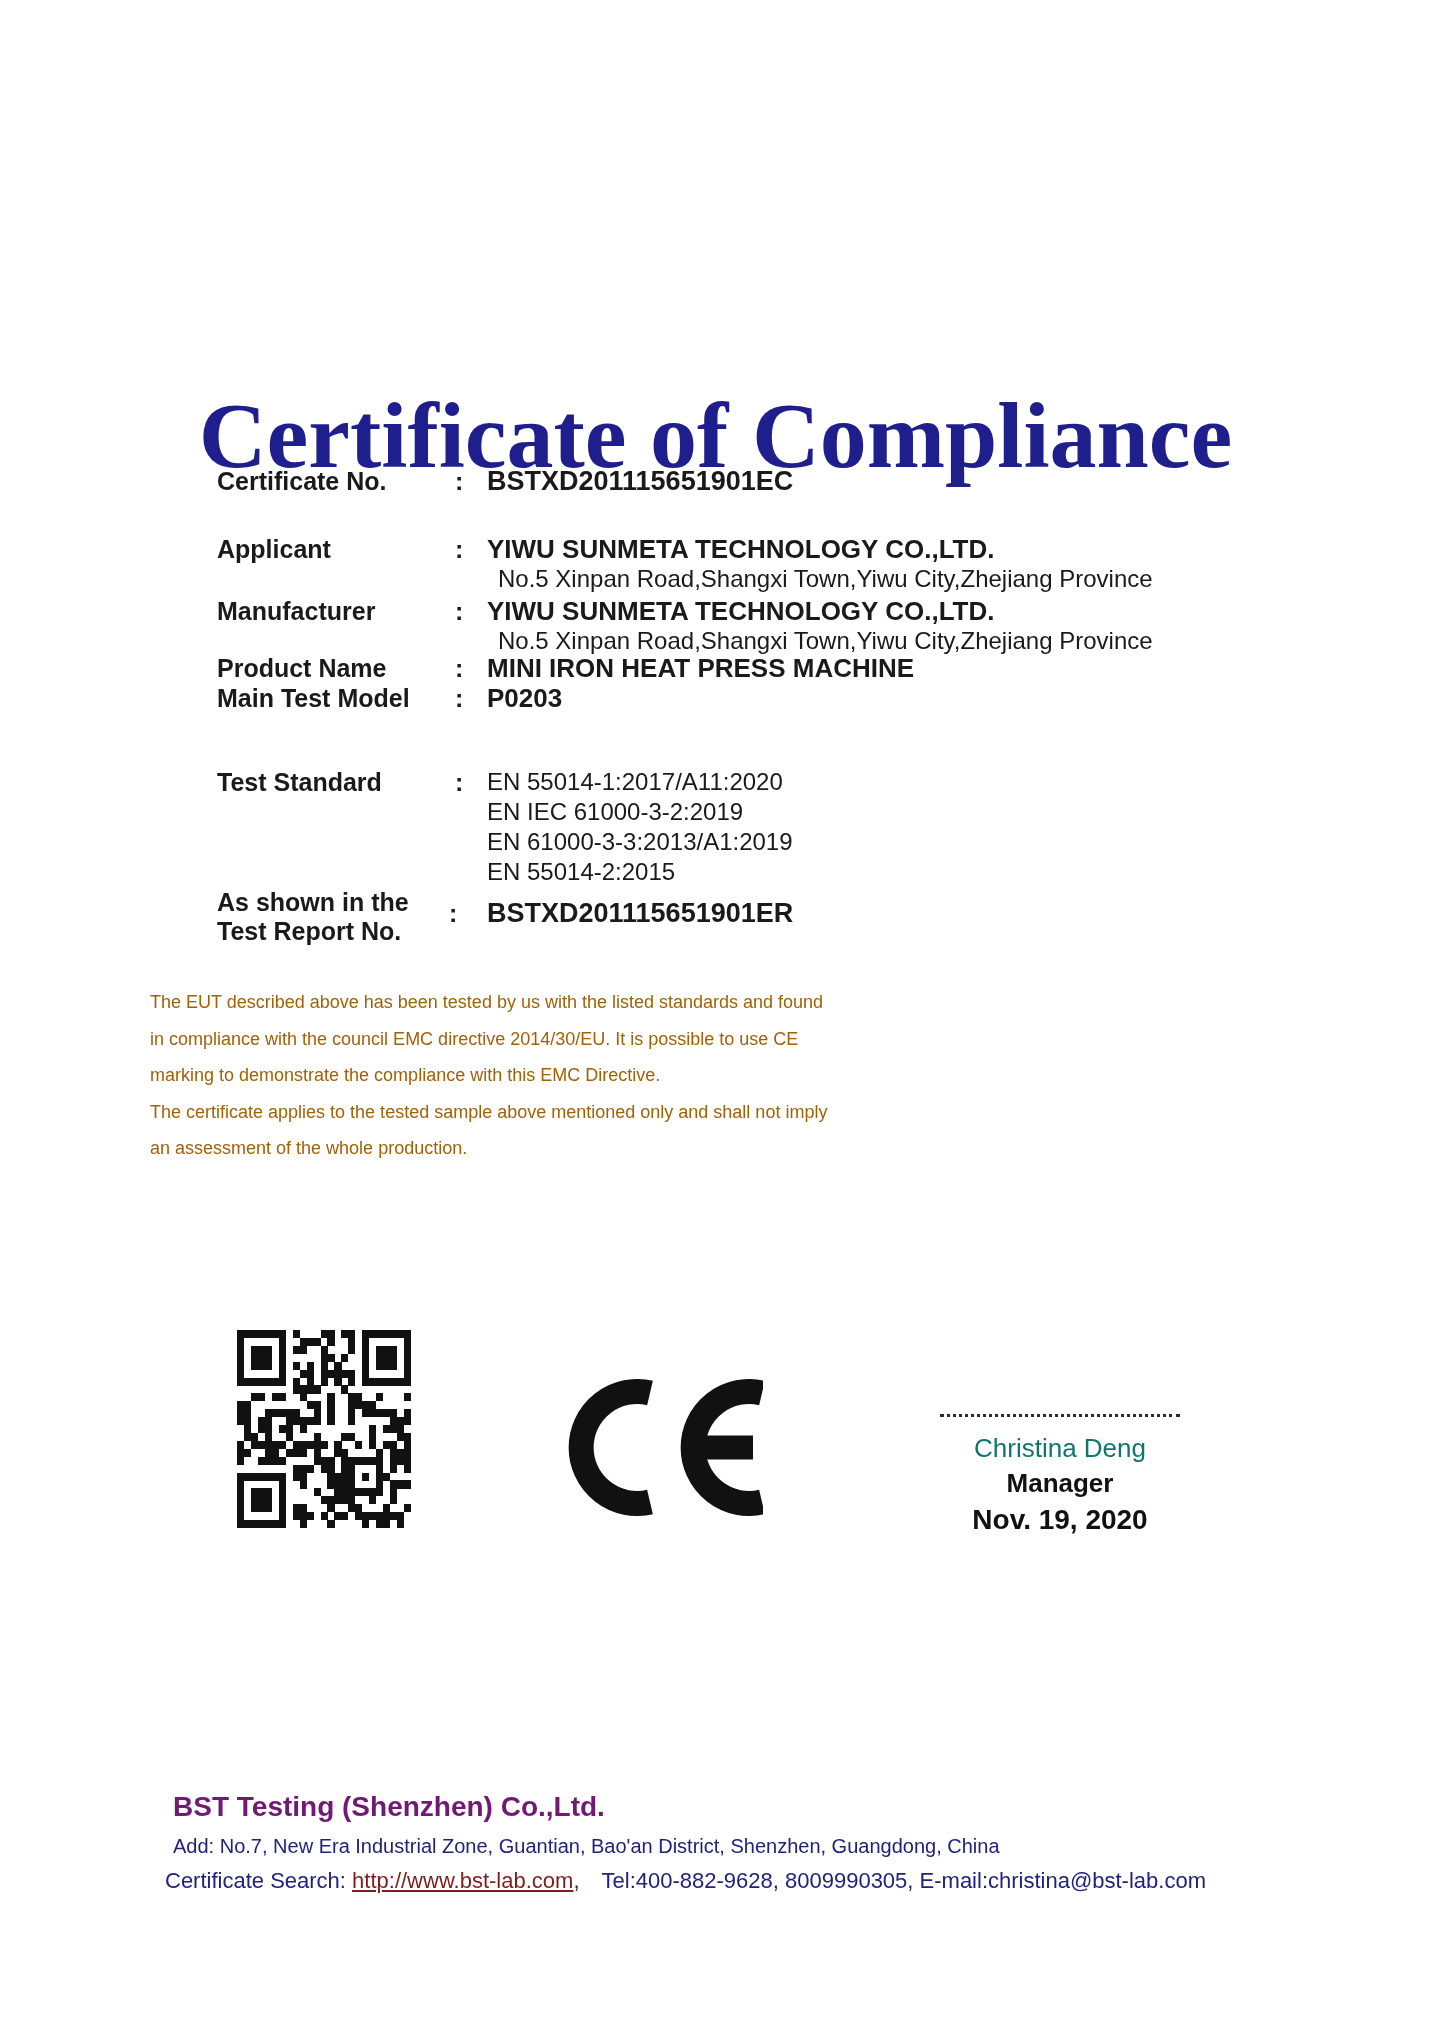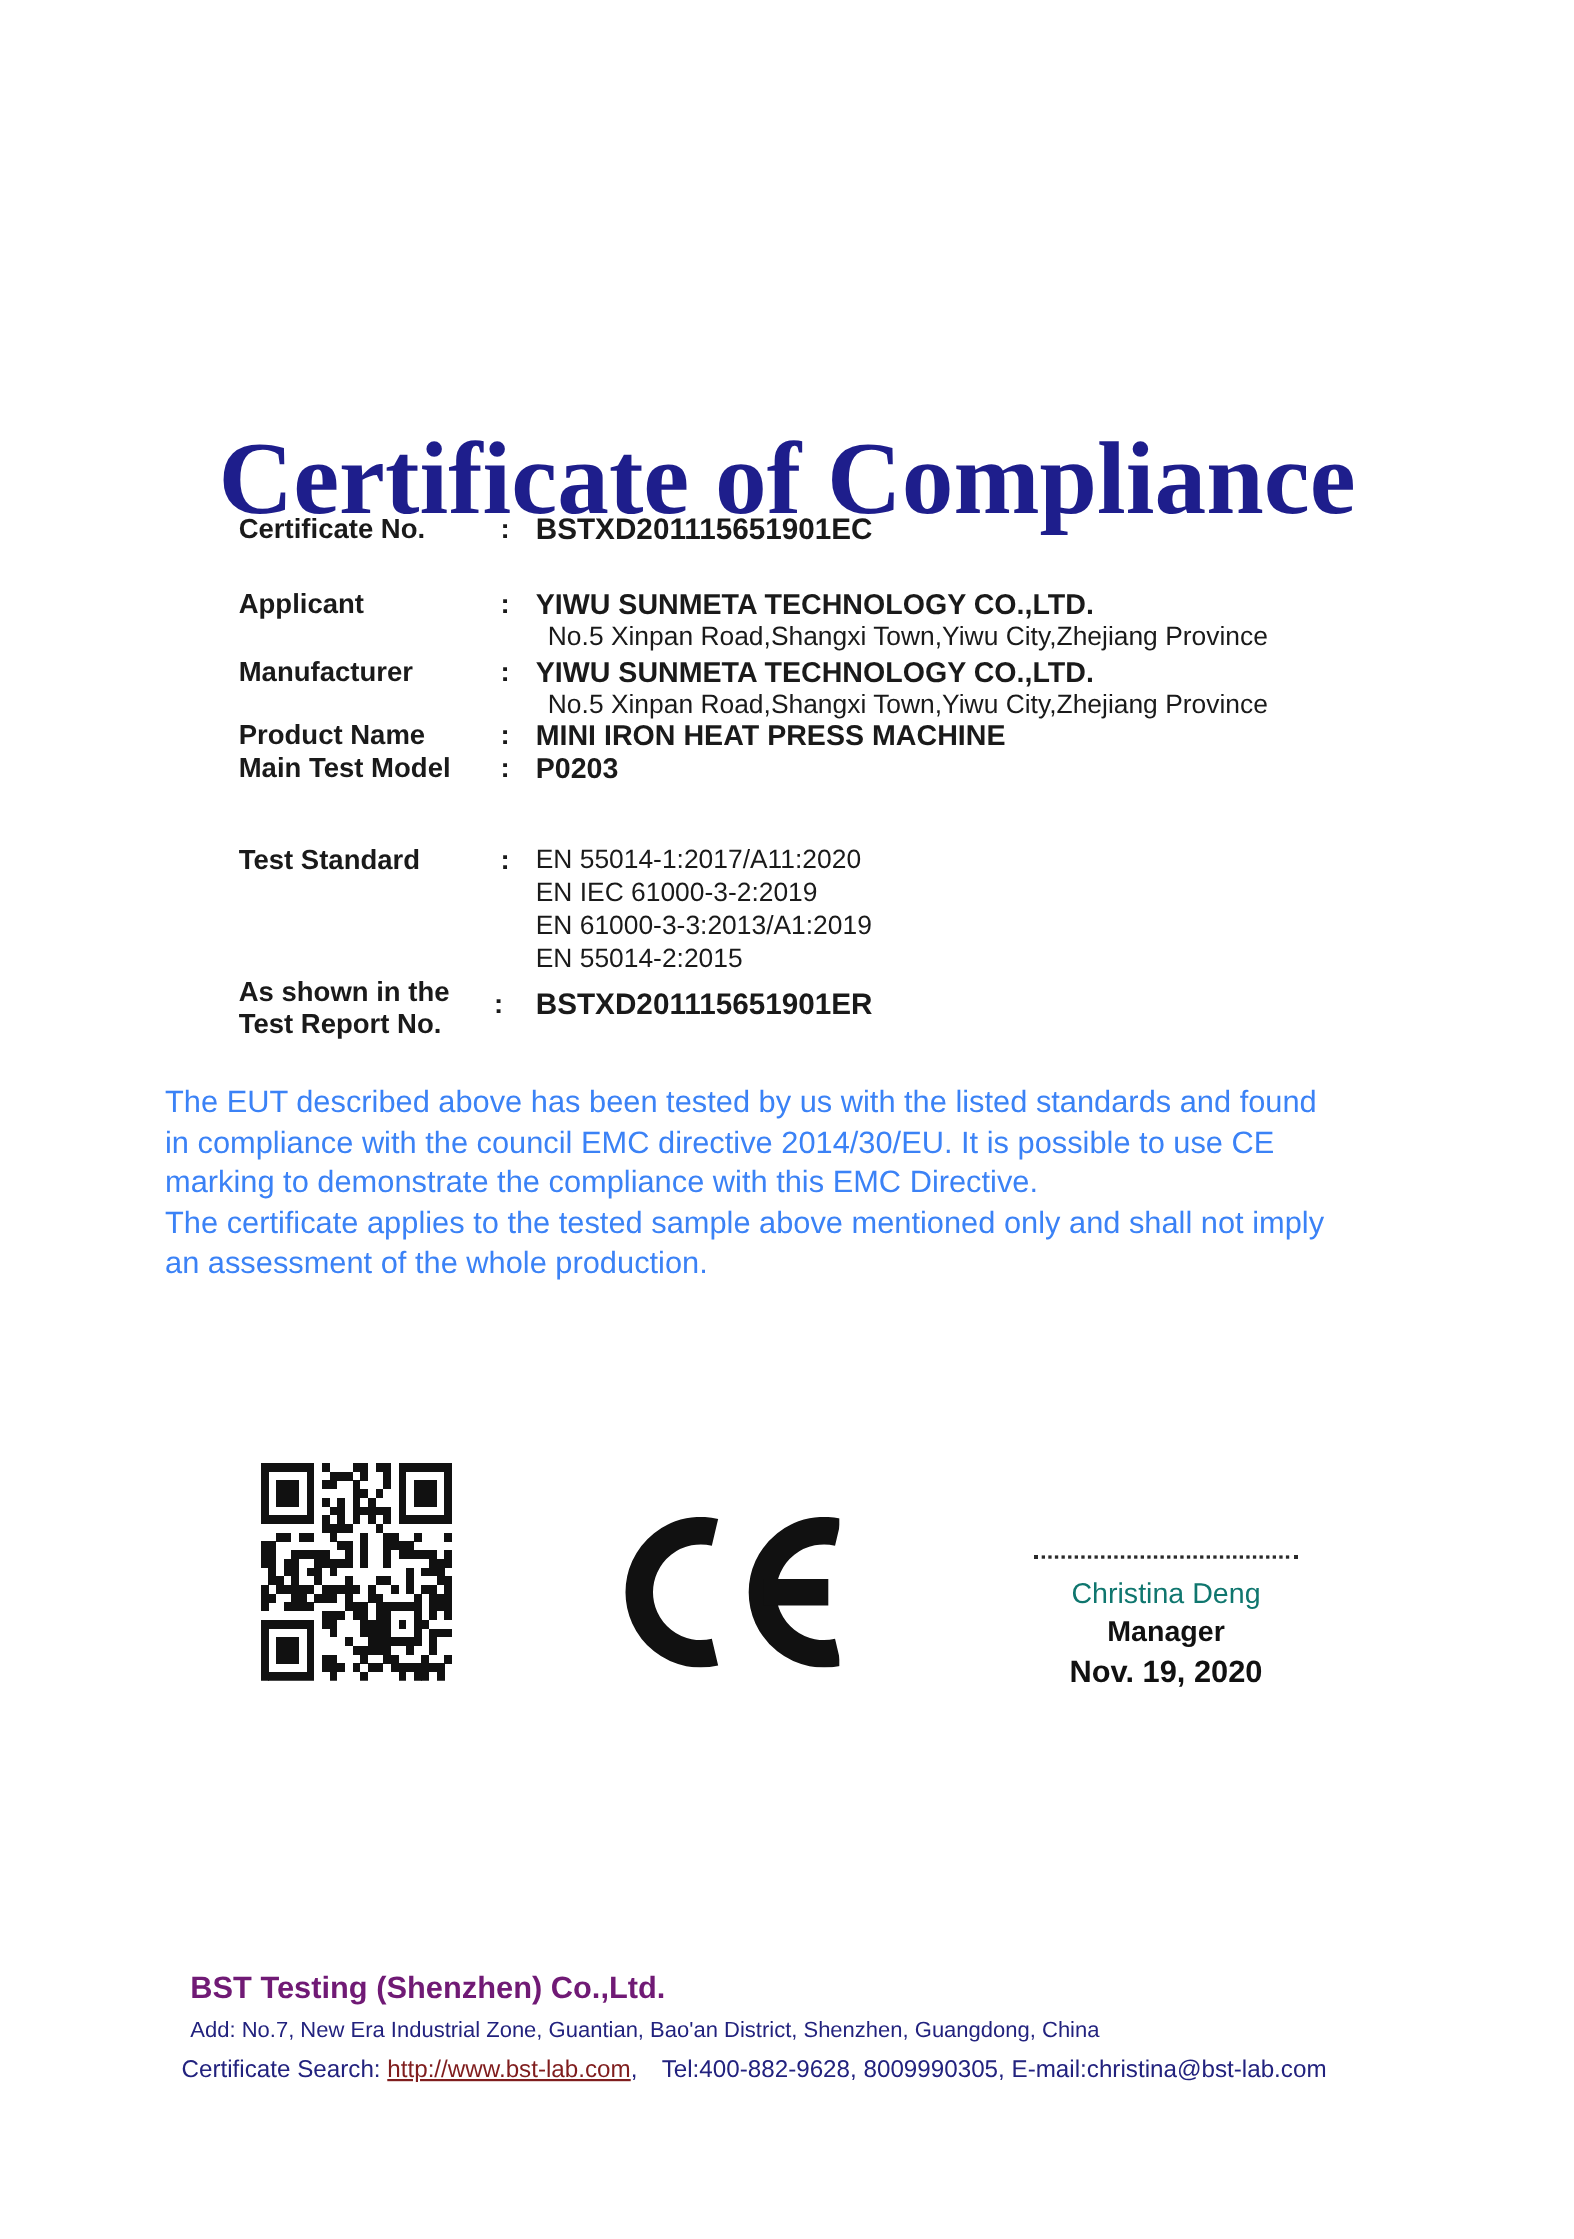--- a/index.html
+++ b/index.html
@@ -25,21 +25,21 @@
   .row{position:absolute;left:217px;display:flex;align-items:flex-start;white-space:nowrap;}
   .lbl{width:238px;font-weight:bold;font-size:25px;line-height:30px;}
   .colon{width:32px;font-weight:bold;font-size:25px;line-height:30px;text-align:left;}
   .val{font-weight:bold;font-size:26px;line-height:30px;}
   .val-normal{font-weight:normal;font-size:24px;line-height:30px;}
   .addr{position:absolute;left:487px;font-size:24px;line-height:30px;white-space:nowrap;margin-left:11px;}
   .std-line{position:absolute;left:487px;font-size:24px;line-height:30px;white-space:nowrap;}
   .two-line-label{position:absolute;left:217px;font-weight:bold;font-size:25px;line-height:28px;white-space:nowrap;}
   .statement{
     position:absolute;left:150px;top:984px;
-    font-size:28px;line-height:36.6px;color:#3b82f6;
+    font-size:18px;line-height:36.6px;color:#a16207;
   }
   .statement div{white-space:nowrap;}
   .qr{position:absolute;left:237px;top:1330px;width:174px;height:198px;}
   .qr svg{width:100%;height:100%;display:block;}
   .ce{position:absolute;left:567px;top:1379px;width:196px;height:137px;}
   .ce svg{width:100%;height:100%;display:block;}
   .sig-block{position:absolute;left:920px;top:1408px;width:280px;text-align:center;}
   .sig-dots{width:240px;margin:0 auto 14px auto;border-bottom:3px dotted #2a2a2a;height:6px;}
   .sig-name{font-size:26px;font-weight:normal;color:#0f766e;line-height:34px;}
   .sig-title{font-size:26px;font-weight:bold;color:#111;line-height:36px;}

